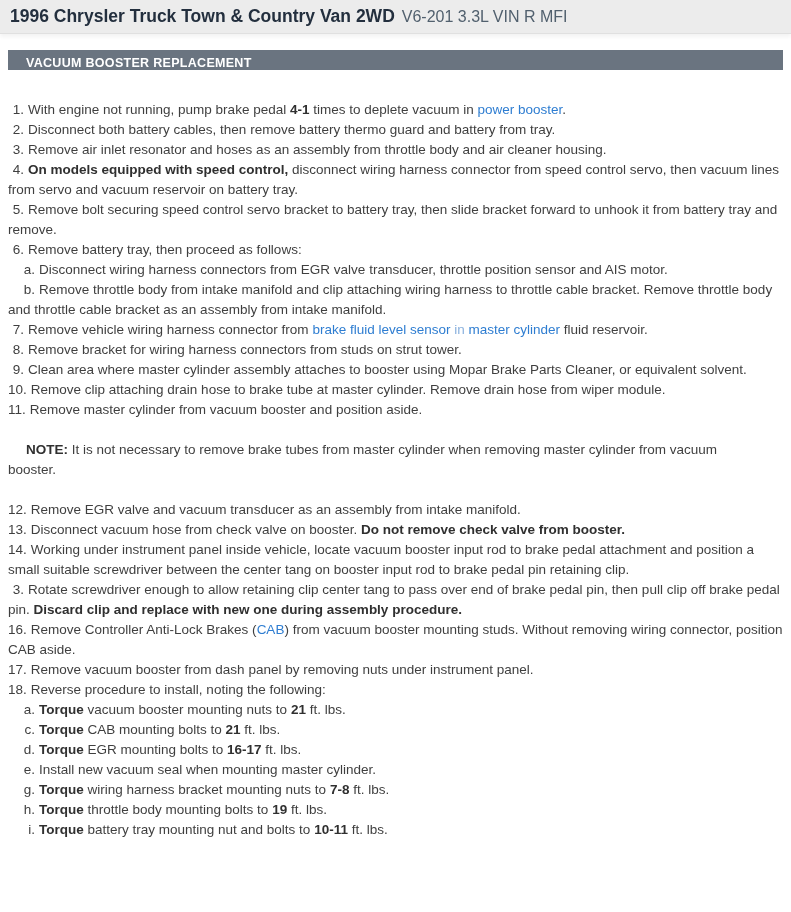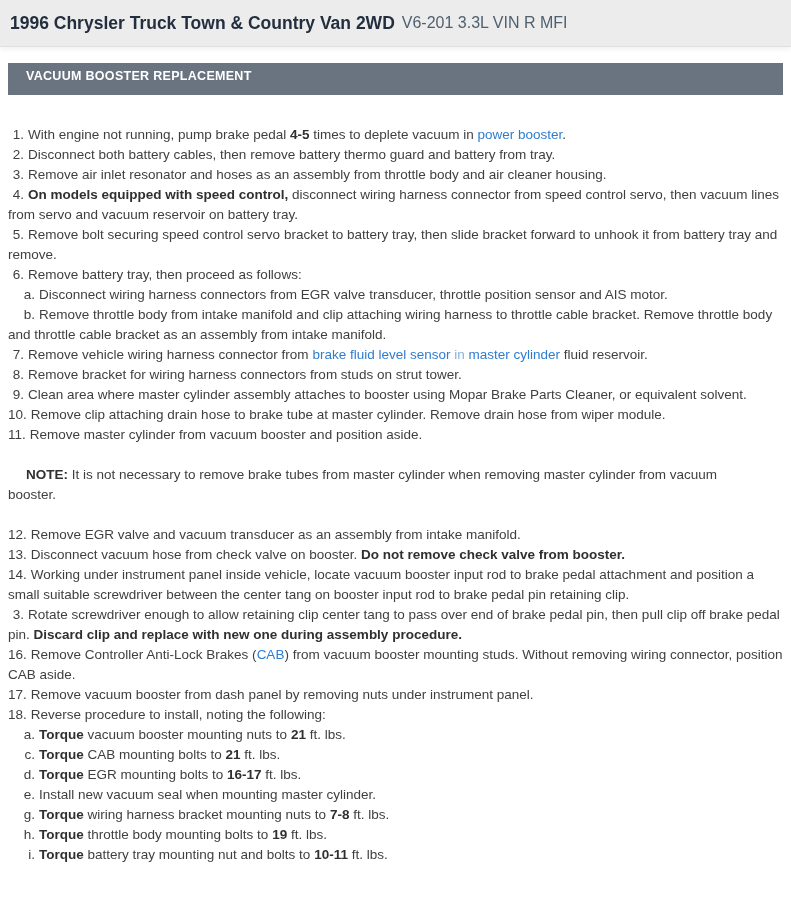--- a/index.html
+++ b/index.html
@@ -16,21 +16,21 @@
   *{box-sizing:border-box;}
   html,body{margin:0;padding:0;}
   body{
     width:791px;
     background:#ffffff;
     font-family:"Liberation Sans","DejaVu Sans",sans-serif;
     -webkit-font-smoothing:antialiased;
   }
   .page-header{
     background:var(--header-bg);
-    height:47px;
+    height:34px;
     display:flex;
     align-items:center;
     padding:0 10px;
     border-bottom:1px solid #e0e0e0;
     box-shadow:0 3px 4px rgba(0,0,0,0.05);
   }
   .page-title{
     font-size:17.5px;
     font-weight:bold;
     color:var(--title-color);
@@ -39,21 +39,21 @@
   .page-subtitle{
     font-size:16px;
     color:var(--subtitle-color);
     margin-left:7px;
     white-space:nowrap;
   }
   .section-bar{
     margin:16px 8px 0 8px;
     background:var(--bar-bg);
     color:var(--bar-text);
-    height:32px;
+    height:20px;
     line-height:26px;
     padding-left:18px;
     font-size:12.5px;
     font-weight:bold;
     letter-spacing:0.3px;
   }
   .content{
     padding:30px 8px 24px 8px;
     font-size:13.5px;
     line-height:20px;
@@ -94,21 +94,21 @@
   <span class="page-title">1996 Chrysler Truck Town &amp; Country Van 2WD</span>
   <span class="page-subtitle">V6-201 3.3L VIN R MFI</span>
 </header>
 
 <div class="section-bar">
   <span>VACUUM BOOSTER REPLACEMENT</span>
 </div>
 
 <main class="content">
   <div id="steps">
-      <p class="step"><span class="num">1.</span><span>With engine not running, pump brake pedal </span><span class="b">4-5</span><span> times to deplete vacuum in </span><a class="link">power booster</a><span>.</span></p>
+      <p class="step"><span class="num">1.</span><span>With engine not running, pump brake pedal </span><span class="b">4-1</span><span> times to deplete vacuum in </span><a class="link">power booster</a><span>.</span></p>
       <p class="step"><span class="num">2.</span><span>Disconnect both battery cables, then remove battery thermo guard and battery from tray.</span></p>
       <p class="step"><span class="num">3.</span><span>Remove air inlet resonator and hoses as an assembly from throttle body and air cleaner housing.</span></p>
       <p class="step"><span class="num">4.</span><span class="b">On models equipped with speed control,</span><span> disconnect wiring harness connector from speed control servo, then vacuum lines from servo and vacuum reservoir on battery tray.</span></p>
       <p class="step"><span class="num">5.</span><span>Remove bolt securing speed control servo bracket to battery tray, then slide bracket forward to unhook it from battery tray and remove.</span></p>
       <p class="step"><span class="num">6.</span><span>Remove battery tray, then proceed as follows:</span></p>
       <p class="step"><span class="num sub">a.</span><span>Disconnect wiring harness connectors from EGR valve transducer, throttle position sensor and AIS motor.</span></p>
       <p class="step"><span class="num sub">b.</span><span>Remove throttle body from intake manifold and clip attaching wiring harness to throttle cable bracket. Remove throttle body and throttle cable bracket as an assembly from intake manifold.</span></p>
       <p class="step"><span class="num">7.</span><span>Remove vehicle wiring harness connector from </span><a class="link">brake fluid level sensor</a><span> </span><a class="link light">in</a><span> </span><a class="link">master cylinder</a><span> fluid reservoir.</span></p>
       <p class="step"><span class="num">8.</span><span>Remove bracket for wiring harness connectors from studs on strut tower.</span></p>
       <p class="step"><span class="num">9.</span><span>Clean area where master cylinder assembly attaches to booster using Mopar Brake Parts Cleaner, or equivalent solvent.</span></p>

